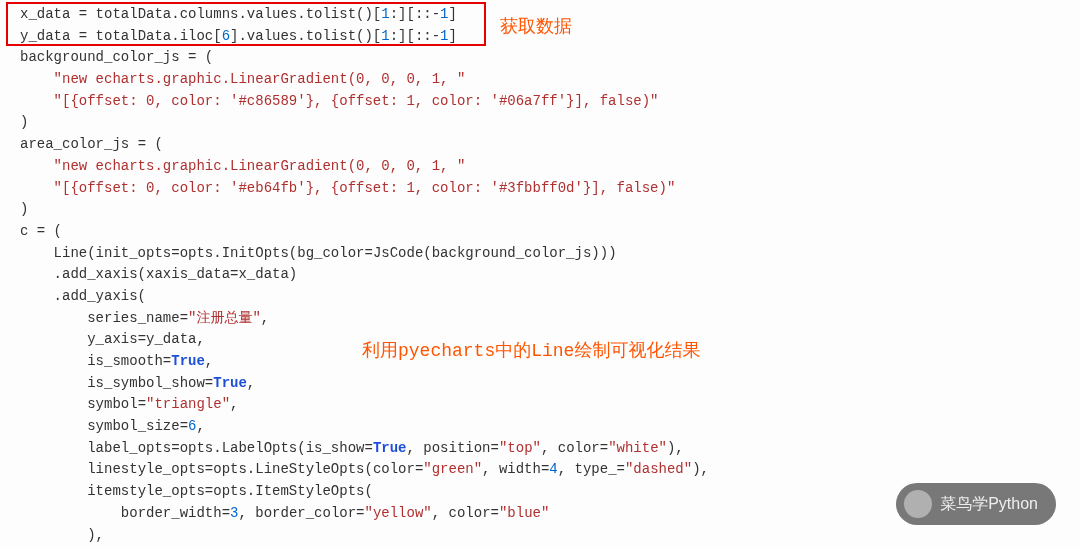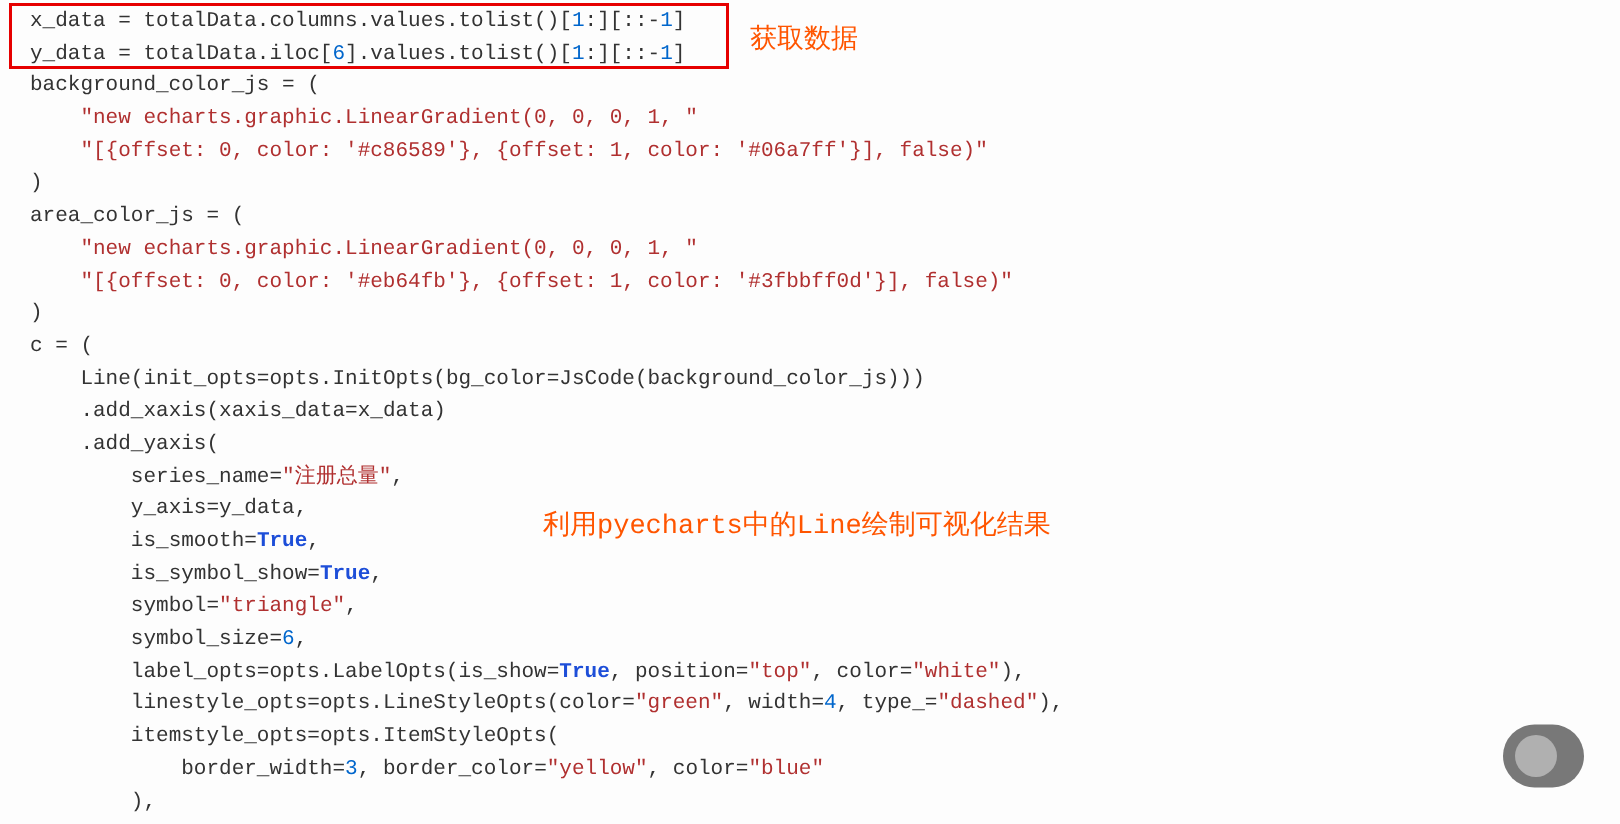--- a/index.html
+++ b/index.html
@@ -8,23 +8,22 @@
       font-size: 14px;
       line-height: 1.55;
       background: #fdfdfd;
       color: #333;
       width: 1080px;
       height: 549px;
       overflow: hidden;
       position: relative;
     }
     .code-container {
-      padding: 4px 8px;
+      padding: 4px 20px;
       white-space: pre;
-      margin-left: 12px;
     }
     .red-box {
       position: absolute;
       border: 2px solid #e60000;
       left: 6px;
       top: 2px;
       width: 480px;
       height: 44px;
       pointer-events: none;
     }
@@ -70,13 +69,14 @@
 
 <div class="code-container" id="code"><div><span class="s-def">x_data </span><span class="s-punc">=</span><span class="s-def"> totalData.columns.values.tolist()[</span><span class="s-num">1</span><span class="s-def">:][::-</span><span class="s-num">1</span><span class="s-def">]</span></div><div><span class="s-def">y_data </span><span class="s-punc">=</span><span class="s-def"> totalData.iloc[</span><span class="s-num">6</span><span class="s-def">].values.tolist()[</span><span class="s-num">1</span><span class="s-def">:][::-</span><span class="s-num">1</span><span class="s-def">]</span></div><div><span class="s-def">background_color_js </span><span class="s-punc">=</span><span class="s-def"> (</span></div><div>    <span class="s-str">"new echarts.graphic.LinearGradient(0, 0, 0, 1, "</span></div><div>    <span class="s-str">"[{offset: 0, color: '#c86589'}, {offset: 1, color: '#06a7ff'}], false)"</span></div><div><span class="s-def">)</span></div><div><span class="s-def">area_color_js </span><span class="s-punc">=</span><span class="s-def"> (</span></div><div>    <span class="s-str">"new echarts.graphic.LinearGradient(0, 0, 0, 1, "</span></div><div>    <span class="s-str">"[{offset: 0, color: '#eb64fb'}, {offset: 1, color: '#3fbbff0d'}], false)"</span></div><div><span class="s-def">)</span></div><div><span class="s-def"></span></div><div><span class="s-def">c </span><span class="s-punc">=</span><span class="s-def"> (</span></div><div>    <span class="s-def">Line(init_opts</span><span class="s-punc">=</span><span class="s-def">opts.InitOpts(bg_color</span><span class="s-punc">=</span><span class="s-def">JsCode(background_color_js)))</span></div><div>    <span class="s-def">.add_xaxis(xaxis_data</span><span class="s-punc">=</span><span class="s-def">x_data)</span></div><div>    <span class="s-def">.add_yaxis(</span></div><div>        <span class="s-def">series_name</span><span class="s-punc">=</span><span class="s-str">"注册总量"</span><span class="s-def">,</span></div><div>        <span class="s-def">y_axis</span><span class="s-punc">=</span><span class="s-def">y_data,</span></div><div>        <span class="s-def">is_smooth</span><span class="s-punc">=</span><span class="s-bool">True</span><span class="s-def">,</span></div><div>        <span class="s-def">is_symbol_show</span><span class="s-punc">=</span><span class="s-bool">True</span><span class="s-def">,</span></div><div>        <span class="s-def">symbol</span><span class="s-punc">=</span><span class="s-str">"triangle"</span><span class="s-def">,</span></div><div>        <span class="s-def">symbol_size</span><span class="s-punc">=</span><span class="s-num">6</span><span class="s-def">,</span></div><div>        <span class="s-def">label_opts</span><span class="s-punc">=</span><span class="s-def">opts.LabelOpts(is_show</span><span class="s-punc">=</span><span class="s-bool">True</span><span class="s-def">, position</span><span class="s-punc">=</span><span class="s-str">"top"</span><span class="s-def">, color</span><span class="s-punc">=</span><span class="s-str">"white"</span><span class="s-def">),</span></div><div>        <span class="s-def">linestyle_opts</span><span class="s-punc">=</span><span class="s-def">opts.LineStyleOpts(color</span><span class="s-punc">=</span><span class="s-str">"green"</span><span class="s-def">, width</span><span class="s-punc">=</span><span class="s-num">4</span><span class="s-def">, type_</span><span class="s-punc">=</span><span class="s-str">"dashed"</span><span class="s-def">),</span></div><div>        <span class="s-def">itemstyle_opts</span><span class="s-punc">=</span><span class="s-def">opts.ItemStyleOpts(</span></div><div>            <span class="s-def">border_width</span><span class="s-punc">=</span><span class="s-num">3</span><span class="s-def">, border_color</span><span class="s-punc">=</span><span class="s-str">"yellow"</span><span class="s-def">, color</span><span class="s-punc">=</span><span class="s-str">"blue"</span></div><div>        <span class="s-def">),</span></div></div>
 
 <div class="red-box"></div>
 
 <div class="annotation annotation-1">获取数据</div>
 <div class="annotation annotation-2">利用pyecharts中的Line绘制可视化结果</div>
 
 <div class="watermark-pill">
   <span class="avatar"></span>
+  <span>菜鸟学Python</span>
 </div>
 
 </body></html>

